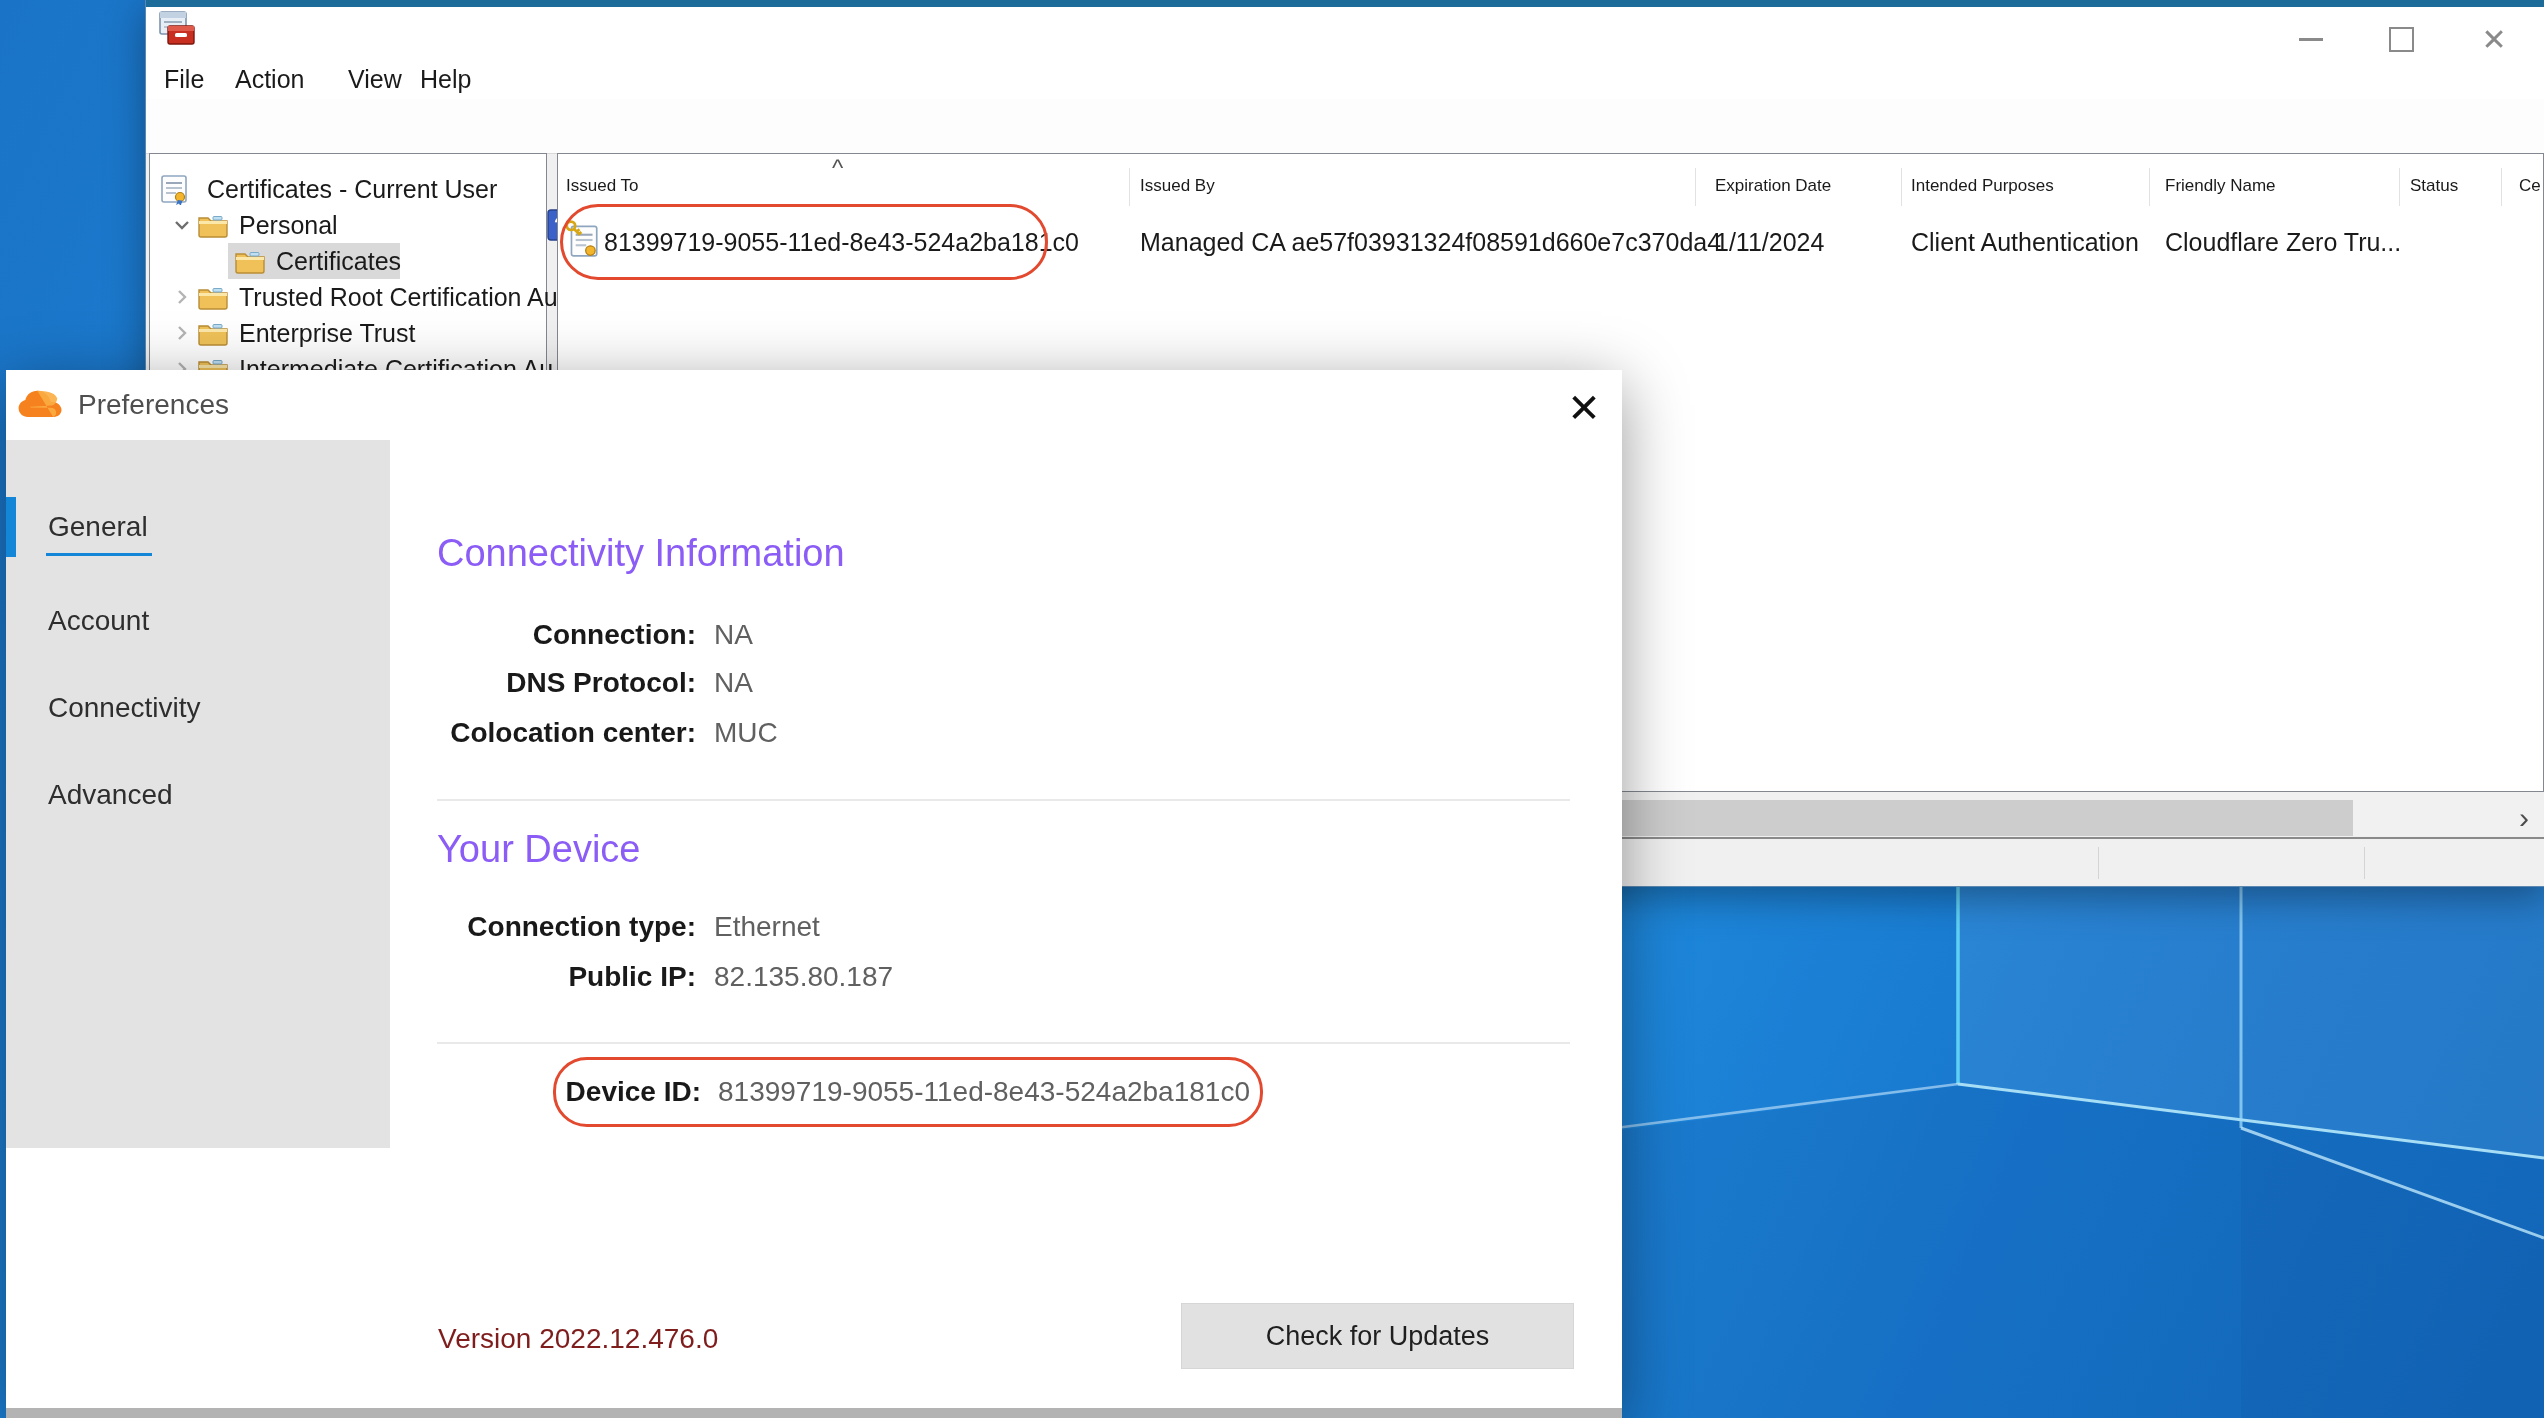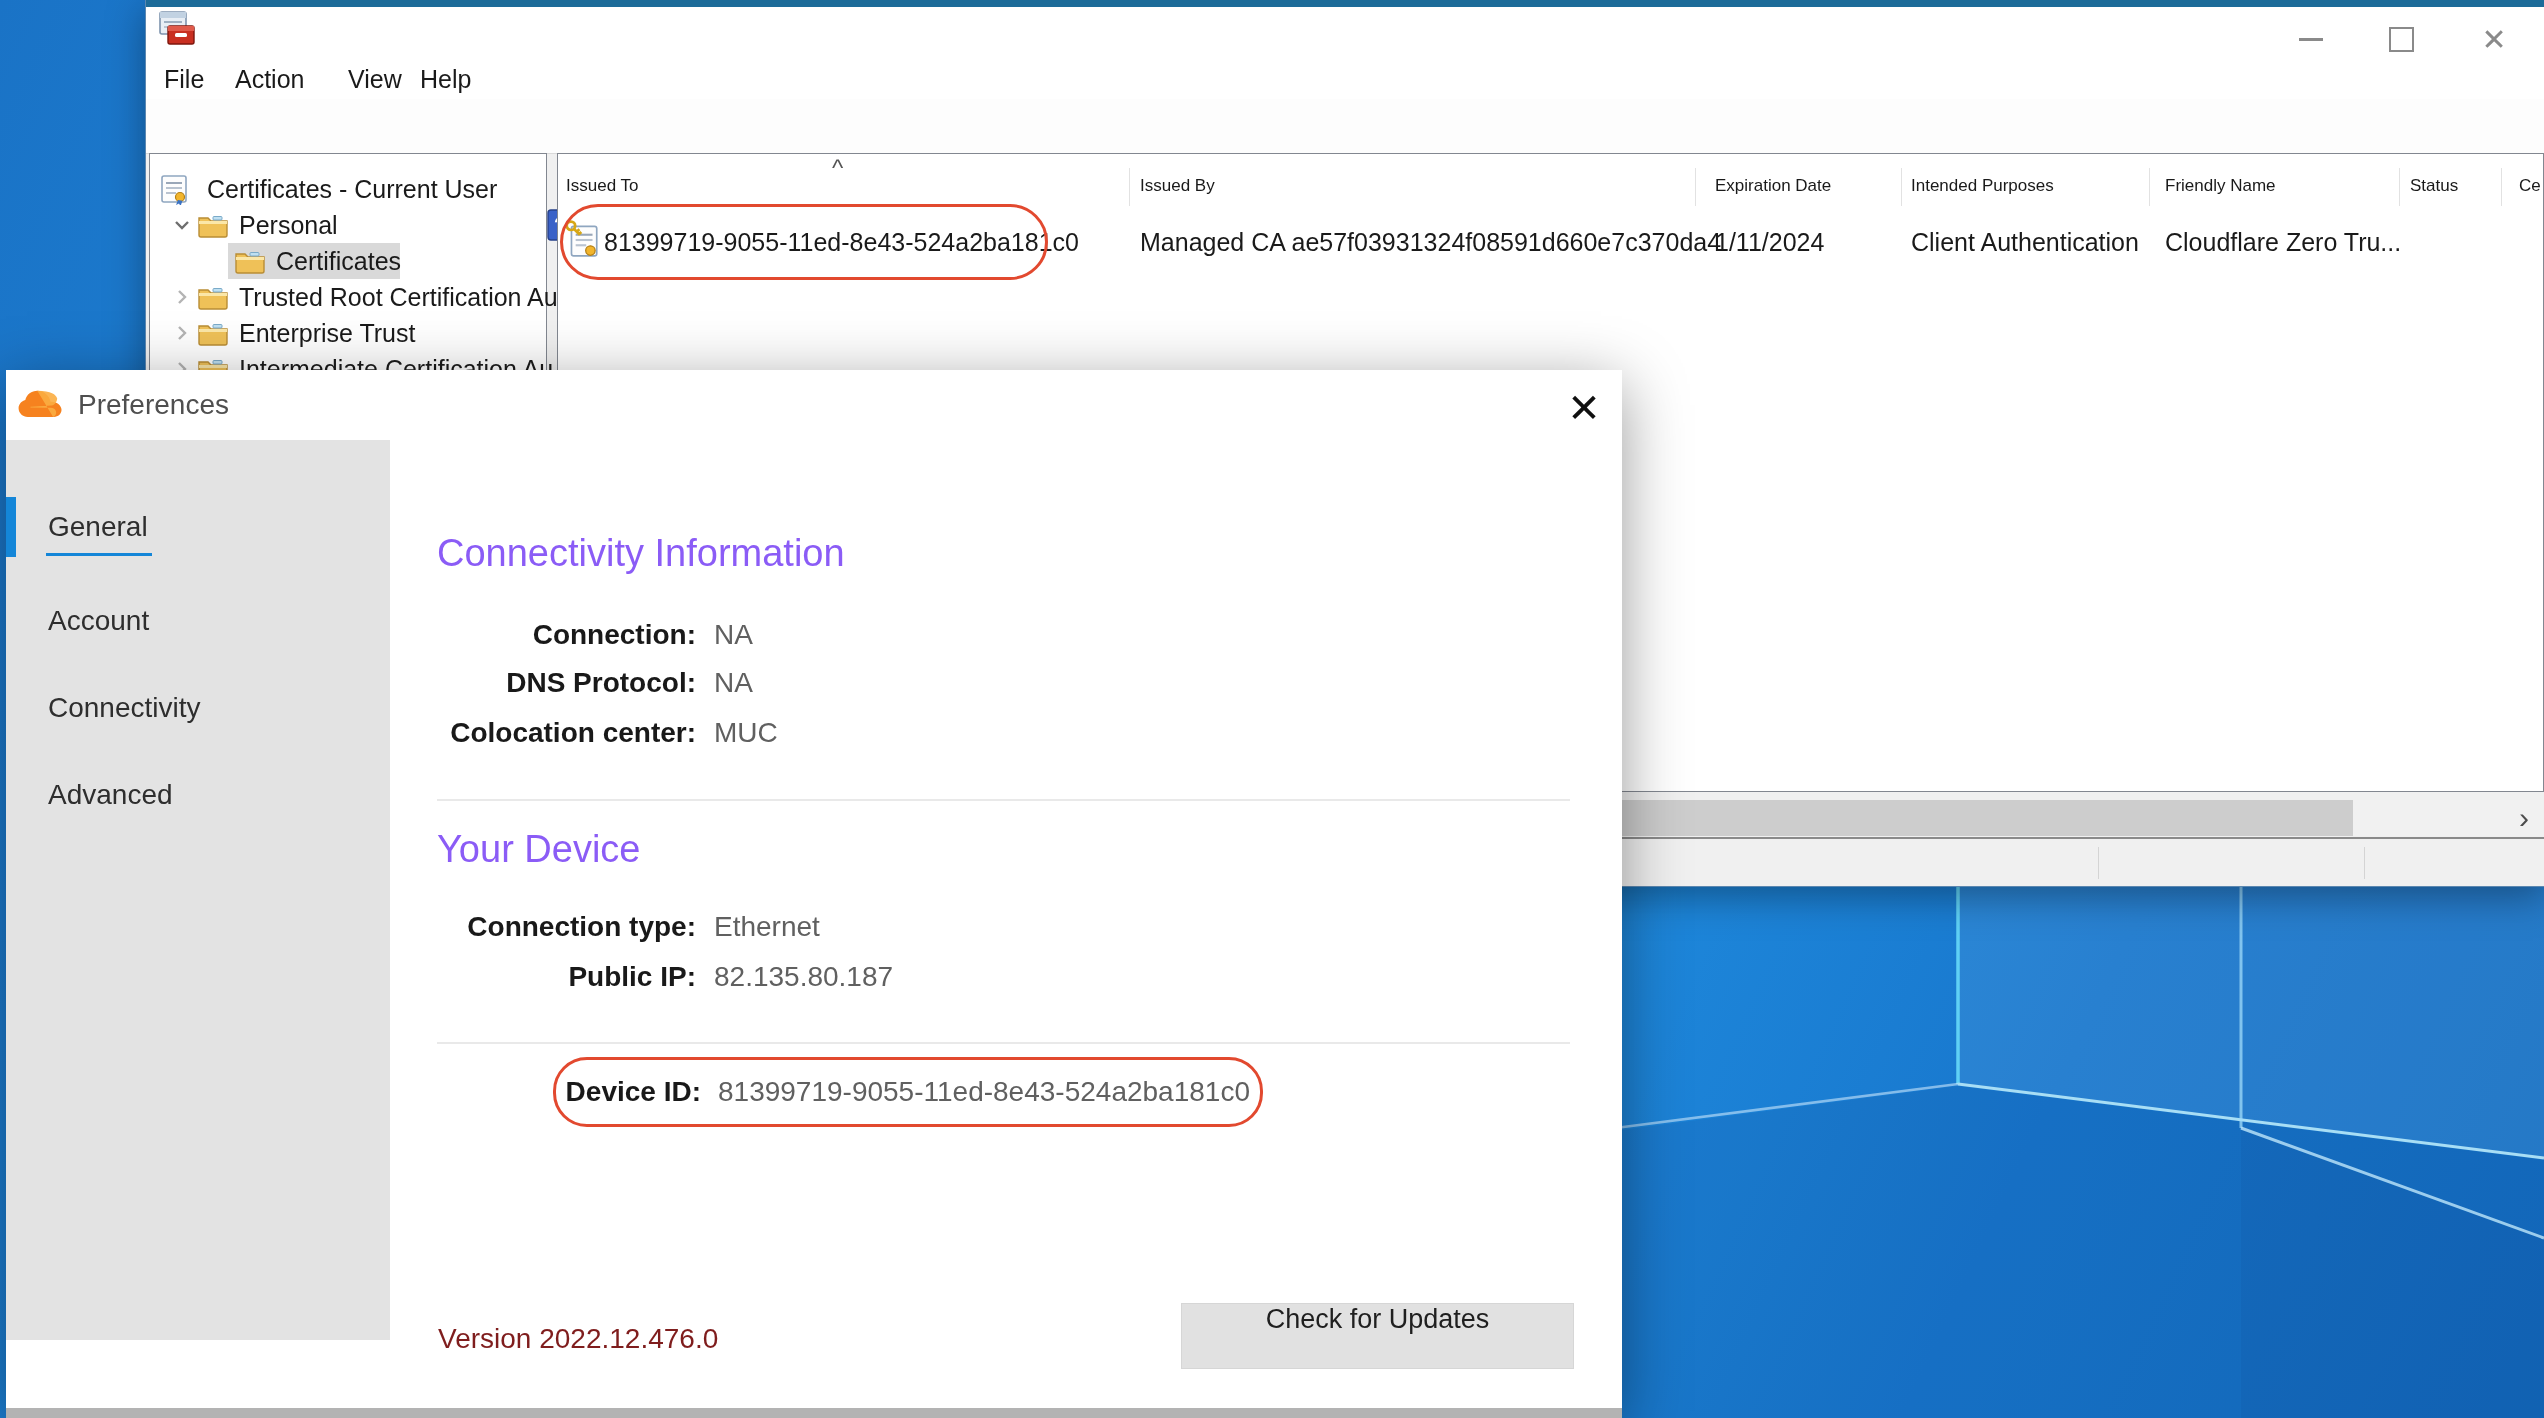--- a/index.html
+++ b/index.html
@@ -37,31 +37,31 @@
   .hscroll-track{background:#f1f1f1;}
   .hscroll-thumb{background:#cdcdcd;}
   .statusbar{background:#f0f0f0;}
   .status-sep{width:1px;height:32px;background:#d4d4d4;top:8px;}
   
   #prefs{left:6px;top:370px;width:1616px;height:1048px;background:#ffffff;
     box-shadow:0 14px 60px rgba(0,0,0,.40);}
   .prefs-title{left:72px;top:0;height:70px;line-height:70px;font-size:28px;color:#4f4f4f;}
   .prefs-close{left:1552px;top:12px;width:52px;height:52px;display:flex;align-items:center;justify-content:center;
     font-size:40px;color:#101010;cursor:default;}
-  .prefs-side{left:0;top:70px;width:384px;height:900px;background:#e3e3e3;}
+  .prefs-side{left:0;top:70px;width:384px;height:708px;background:#e3e3e3;}
   .nav-item{left:0;width:384px;height:56px;display:flex;align-items:center;}
   .nav-label{margin-left:42px;font-size:28px;color:#2e2e2e;}
   .nav-accent{left:0;width:10px;height:60px;background:#1486d8;}
   .nav-underline{left:40px;width:106px;height:3px;background:#1486d8;}
   .h1{font-size:38px;font-weight:400;color:#8b5cf6;white-space:nowrap;}
   .frow-label{font-size:28px;font-weight:bold;color:#191919;text-align:right;white-space:nowrap;}
   .frow-value{font-size:28px;color:#606060;white-space:nowrap;}
   .divider{height:2px;background:#e9e9e9;}
   .version{font-size:28px;color:#7f1d1d;white-space:nowrap;}
-  .btn{background:#e1e1e1;border:1px solid #d6d6d6;display:flex;align-items:flex-start;justify-content:center;
+  .btn{background:#e1e1e1;border:1px solid #d6d6d6;display:flex;align-items:center;justify-content:center;
     font-size:27px;color:#1f1f1f;}
   .prefs-bottom{left:0;top:1038px;width:1616px;height:10px;background:#b3b3b3;}
 </style>
 </head>
 <body>
 
 <svg width="0" height="0" style="position:absolute">
   <defs>
     <symbol id="sym-folder" viewBox="0 0 32 26">
       <path d="M2 6 h9 l3 3 h16 v14 a2 2 0 0 1 -2 2 H4 a2 2 0 0 1 -2 -2 Z" fill="#efc158" stroke="#b98d35" stroke-width="1.4"></path>

